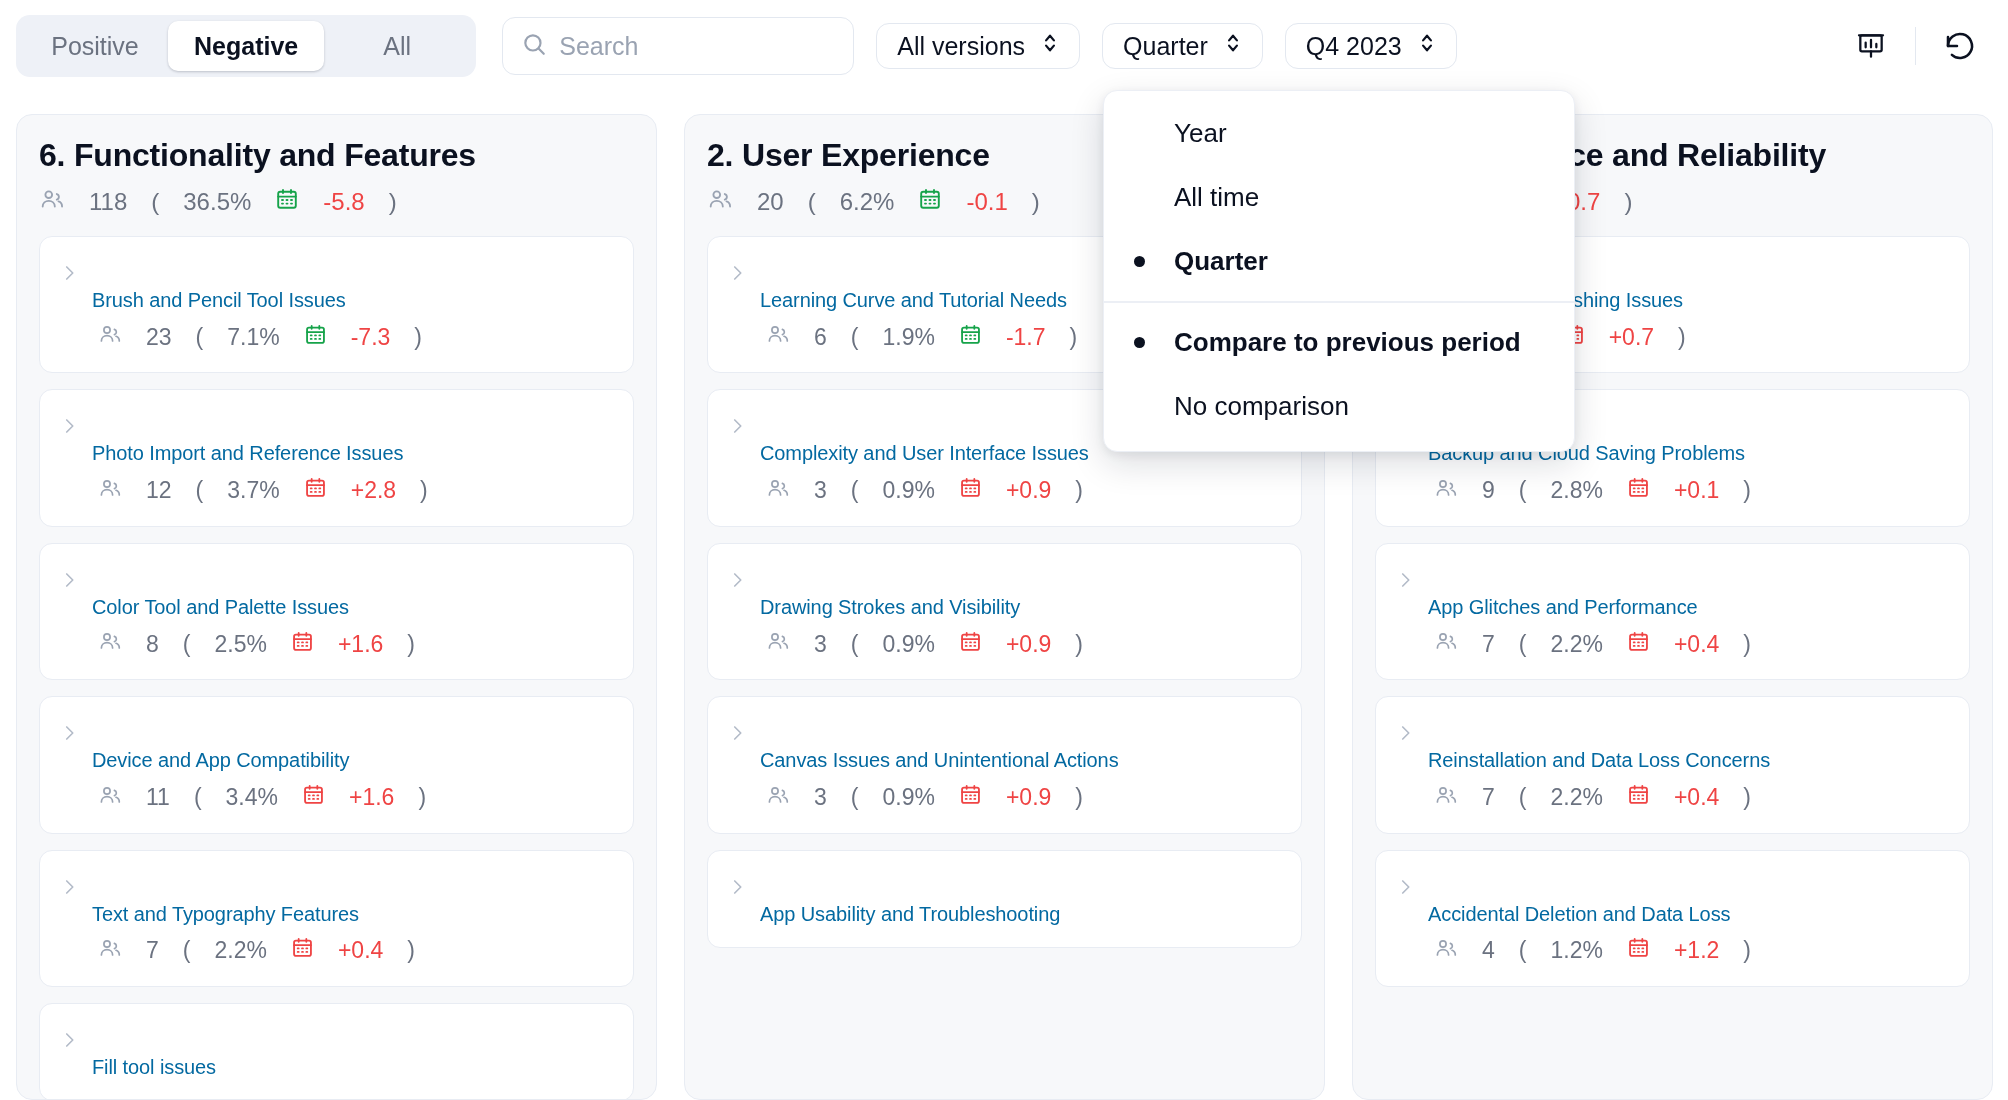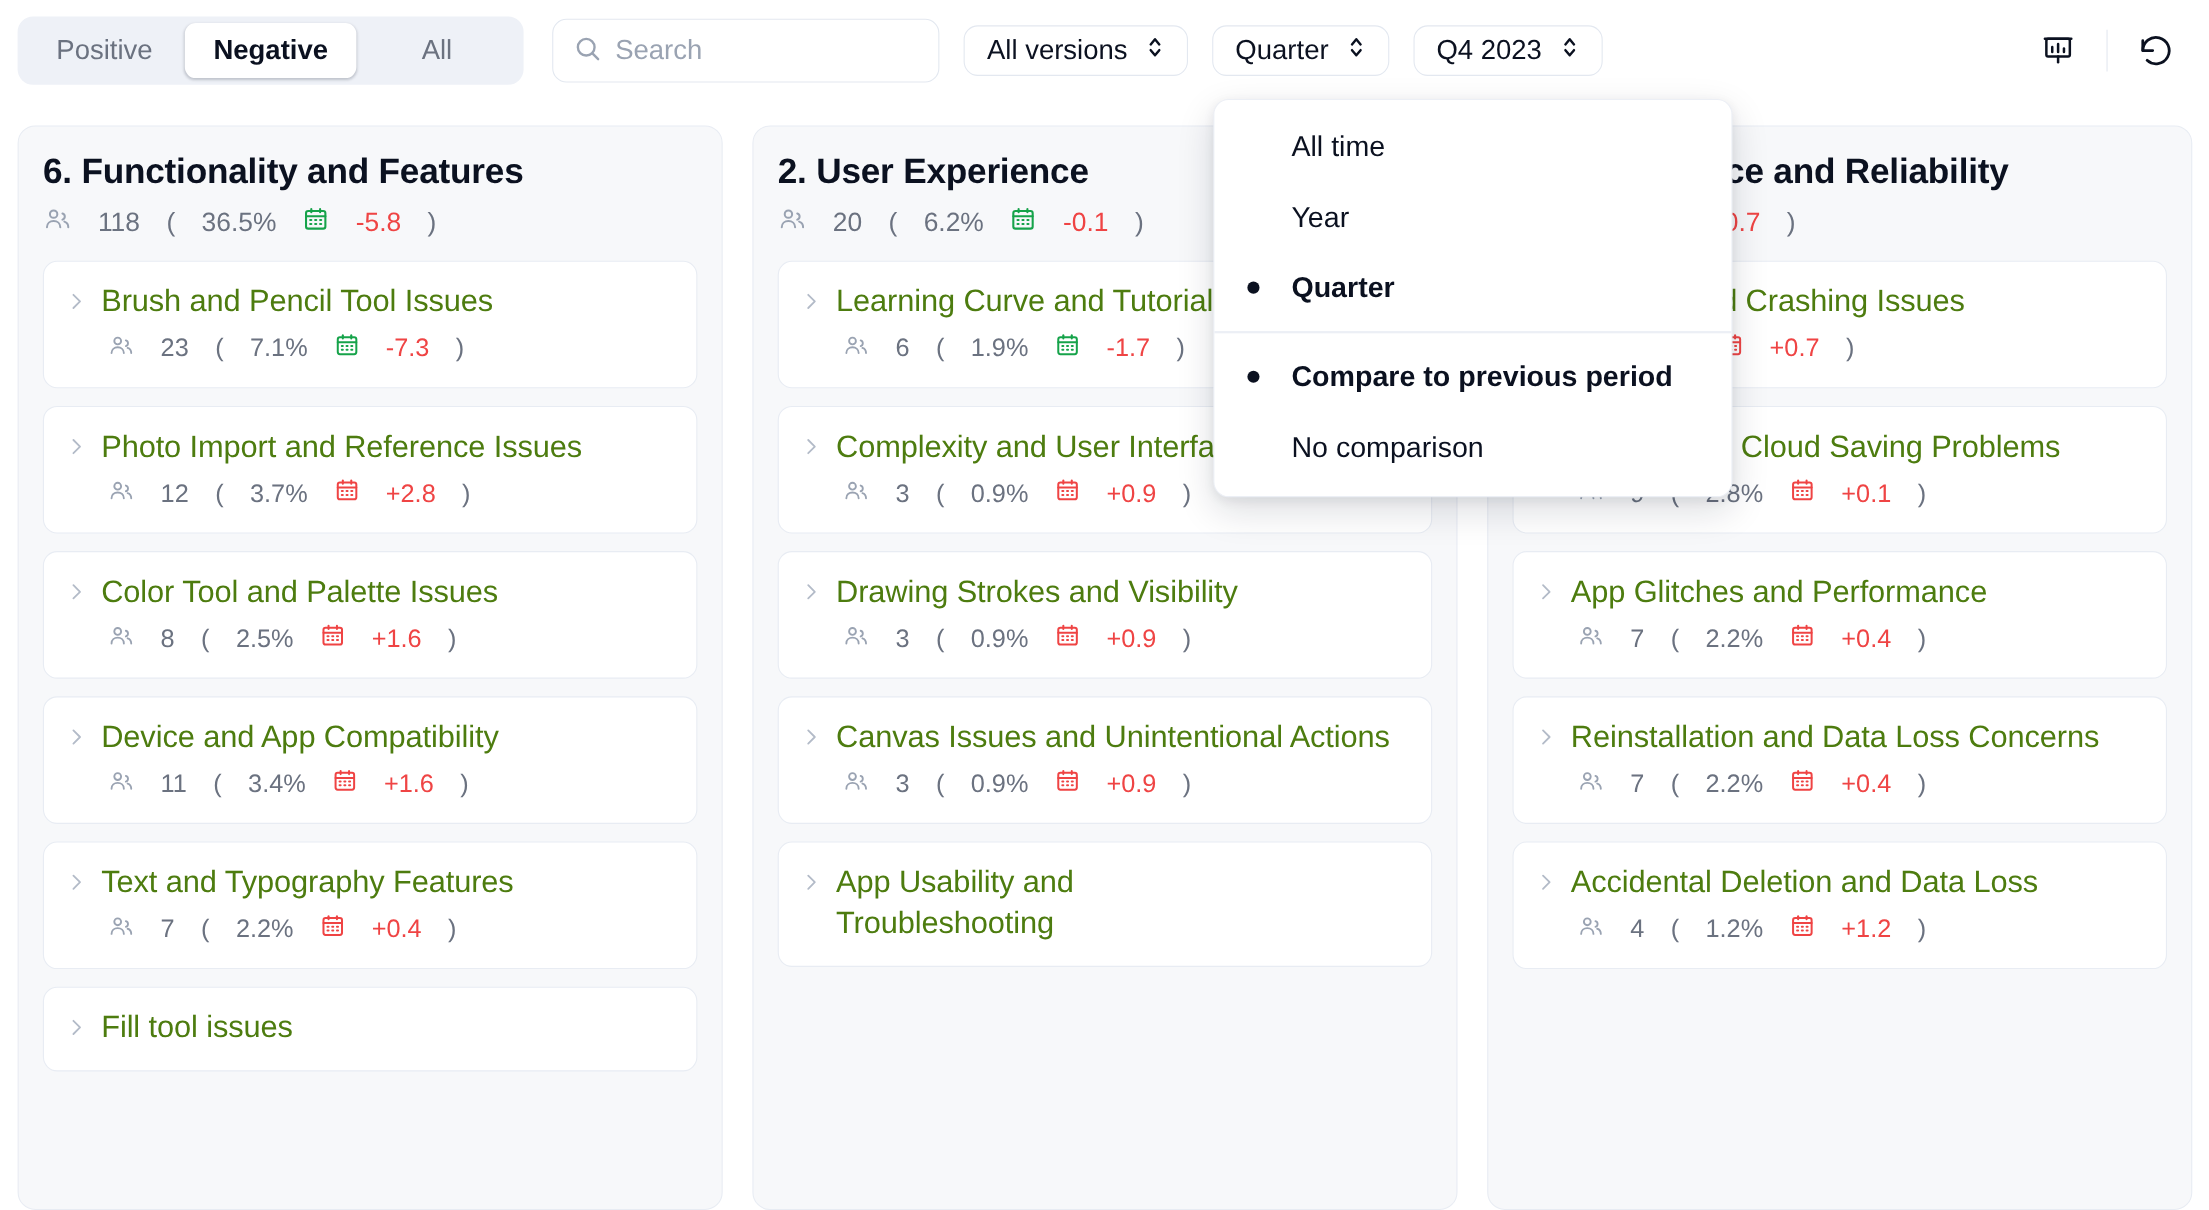--- a/index.html
+++ b/index.html
@@ -155,24 +155,25 @@
   .cards { margin-top: 18px; display: flex; flex-direction: column; gap: 16px; }
   .card {
     background: #ffffff;
     border: 1.5px solid #e8ecf3;
     border-radius: 13px;
     padding: 18px 20px 20px 20px;
   }
   .card-head { display: flex; align-items: flex-start; gap: 14px; }
   .chev { flex: 0 0 auto; margin-top: 9px; }
   .card-title {
-    font-size: 28px;
-    color: #4d7c0f;
+    font-size: 20px;
+    color: #0369a1;
     line-height: 1.32;
     letter-spacing: -.1px;
+    margin-top: 32px;
   }
   .card-metrics { margin-left: 38px; }
 
   
   .dropdown {
     position: absolute;
     left: 1103px;
     top: 90px;
     width: 472px;
     background: #ffffff;
@@ -883,25 +884,25 @@
           <span>)</span>
         </div>
       </div>
     </div>
   </div>
 </div>
 
 <div class="dropdown">
   <div class="menu-item">
     <span class="bullet"></span>
-    <span class="menu-label">All time</span>
+    <span class="menu-label">Year</span>
   </div>
   <div class="menu-item">
     <span class="bullet"></span>
-    <span class="menu-label">Year</span>
+    <span class="menu-label">All time</span>
   </div>
   <div class="menu-item selected">
     <span class="bullet">
         <i></i>
       </span>
     <span class="menu-label">Quarter</span>
   </div>
   <div class="menu-div"></div>
   <div class="menu-item selected">
     <span class="bullet">

